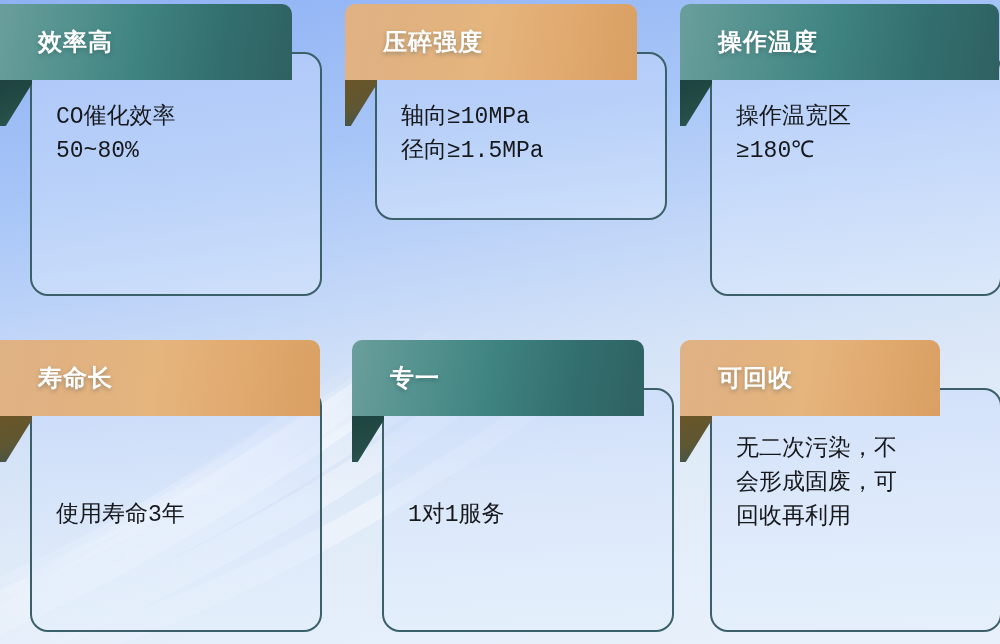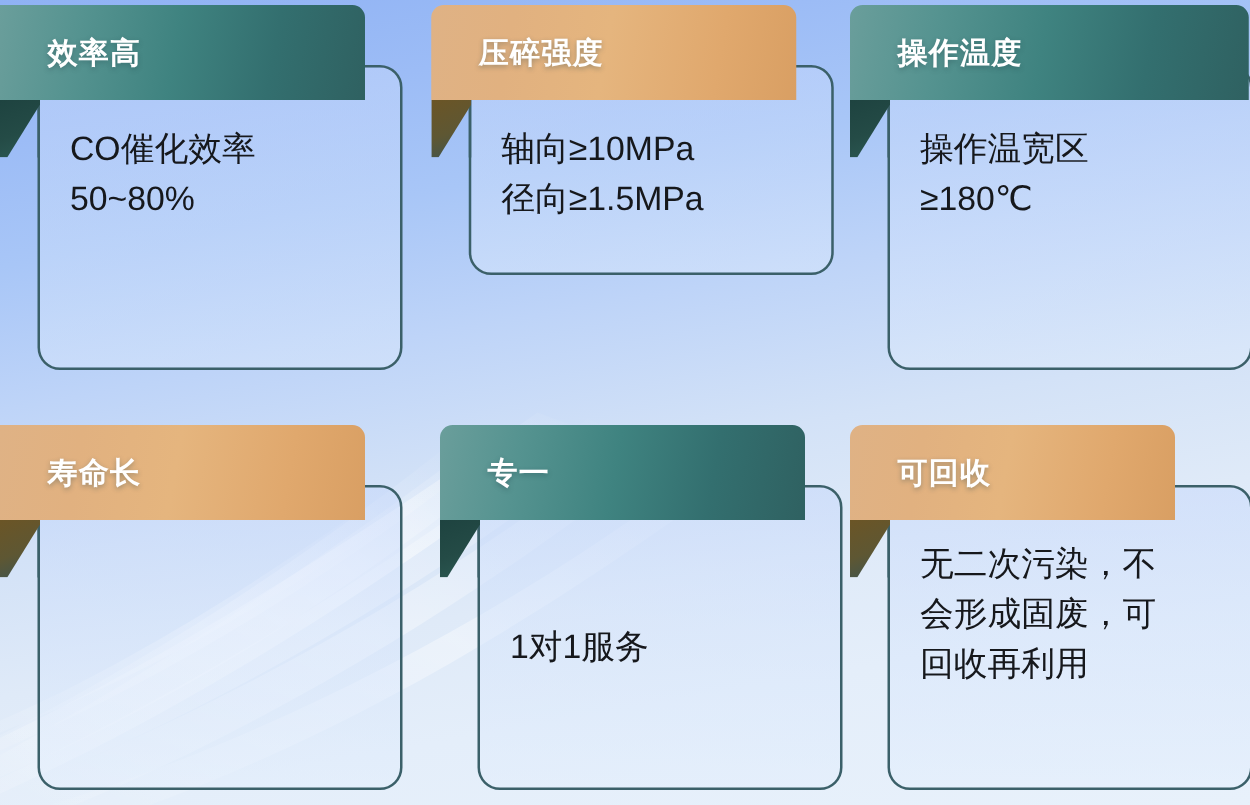--- a/index.html
+++ b/index.html
@@ -132,23 +132,24 @@
     background: #3b6069;
     z-index: 1;
   }
 
   
   .card-text {
     position: absolute;
     left: 56px;
     right: 20px;
     color: #16181c;
-    font-size: 27px;
+    font-size: 23px;
     line-height: 1.48;
     white-space: pre-line;
+    font-family: Liberation Mono, monospace;
   }
   .card-text.pos-mid   { top: 96px; }
   .card-text.pos-low   { top: 158px; }
   .card-text.pos-lower { top: 92px; }
 </style>
 </head>
 <body>
 
 <div id="page">
 
@@ -208,23 +209,24 @@
         <div class="banner-title">操作温度</div>
       </div>
       <div class="card-text pos-mid">操作温宽区
 ≥180℃</div>
     </div>
 
     <div class="card" style="left:0px; top:340px; width:322px; height:292px;">
       <div class="card-body"></div>
       <div class="fold-stub"></div>
       <div class="fold fold-olive"></div>
-      <div class="card-banner banner-orange" style="width:292px;">
+      <div class="card-banner banner-orange" style="width:320px;">
         <div class="banner-title">寿命长</div>
       </div>
+      <div class="card-text pos-low">使用寿命3年</div>
     </div>
 
     <div class="card" style="left:352px; top:340px; width:322px; height:292px;">
       <div class="card-body"></div>
       <div class="fold-stub"></div>
       <div class="fold fold-teal"></div>
       <div class="card-banner banner-teal rounded-left" style="width:292px;">
         <div class="banner-title">专一</div>
       </div>
       <div class="card-text pos-low">1对1服务</div>

